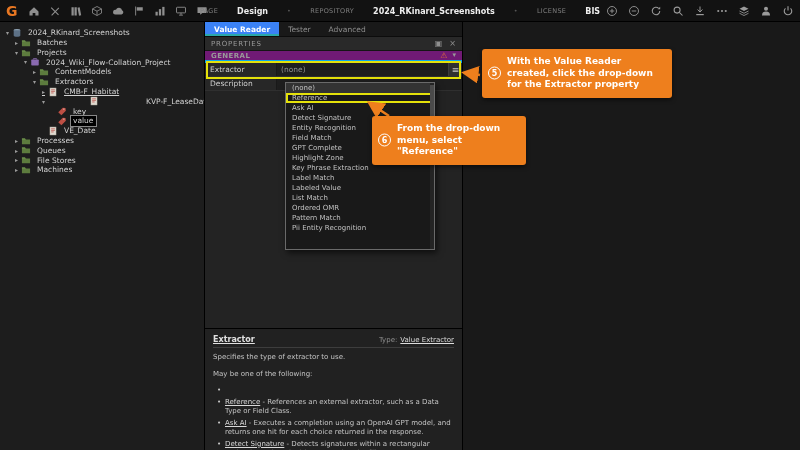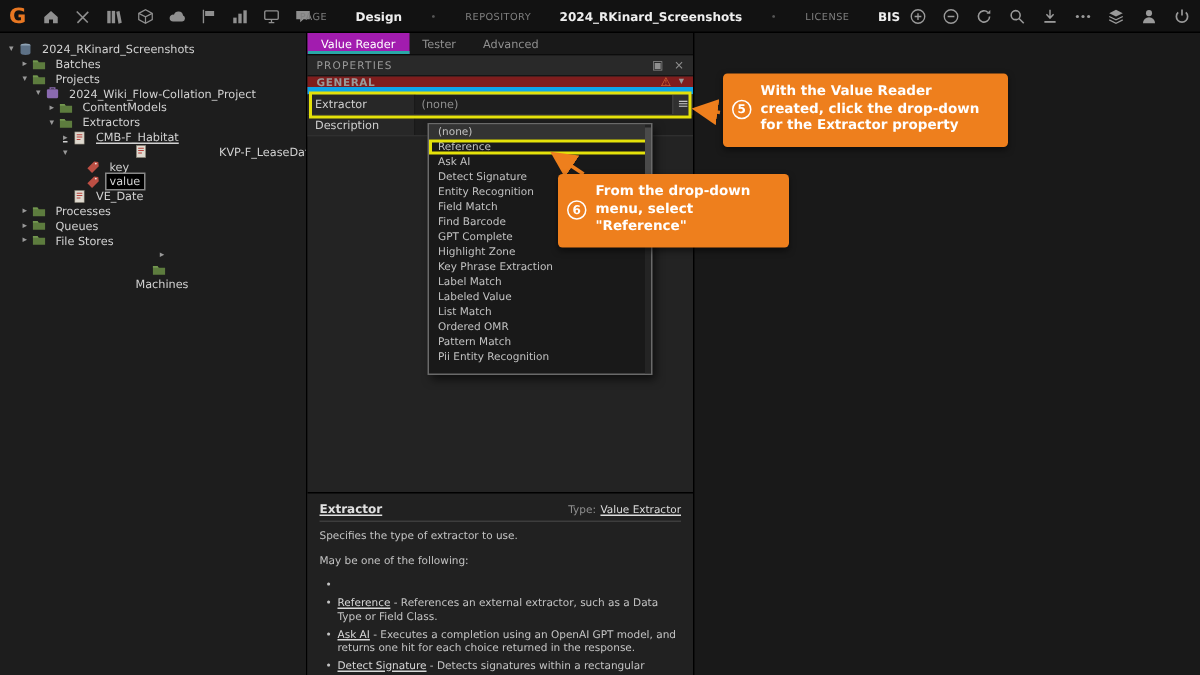--- a/index.html
+++ b/index.html
@@ -28,29 +28,29 @@
   .tree-arrow { width:9px; flex:none; font-size:6px; color:#999; text-align:center; line-height:9.8px; }
   .tree-icon { flex:none; width:12px; height:10px; display:inline-flex; align-items:center; margin-right:2px; }
   .tree-label { padding:0 2px; line-height:9.4px; }
   .tree-row.selected .tree-label { background:#000000; outline:1px solid #888; }
 
   
   .main-panel { position:absolute; top:22px; left:205px; width:258px; bottom:0; background:#232323;
                 border-right:1px solid #000; z-index:6; }
   .tab-bar { height:15px; background:#191919; display:flex; align-items:stretch; border-bottom:1px solid #0c0c0c; }
   .tab { padding:0 9px; font-size:7.5px; color:#8f8f8f; display:flex; align-items:center; }
-  .tab.active { background:#a21caf; color:#fff; font-weight:normal; box-shadow: inset 0 -2px 0 #2aa8a8; }
+  .tab.active { background:#3b82f6; color:#fff; font-weight:bold; box-shadow: inset 0 -2px 0 #2aa8a8; }
 
   .props-header { height:14px; background:#292929; border-bottom:1px solid #151515;
                   display:flex; align-items:center; padding:0 6px; }
   .props-title { font-size:7px; color:#9a9a9a; letter-spacing:.8px; }
   .spacer { flex:1; }
   .ph-icon { color:#8f8f8f; font-size:8px; margin-left:7px; line-height:1; }
 
-  .section-header { height:12px; background:#7f1d1d; border-bottom:5px solid #0ea5e9;
+  .section-header { height:12px; background:#701a75; border-bottom:3px solid #0ea5e9;
                     display:flex; align-items:center; padding:0 6px;text-align:center; }
   .section-label { font-size:7px; font-weight:bold; color:#9a9a9a; letter-spacing:.4px; }
   .warn-icon { color:#e2703a; font-size:8px; margin-right:5px; line-height:1; }
   .chev-icon { color:#9a9a9a; font-size:7px; line-height:1; }
 
   .prop-row { display:flex; height:14px; background:#1e1e1e; border-bottom:1px solid #2f2f2f; }
   .prop-label { width:72px; flex:none; background:#272727; border-right:1px solid #191919;
                 font-size:7.5px; color:#cfcfcf; padding:0 5px; line-height:13px; }
   .prop-value { flex:1; font-size:7.5px; color:#8f8f8f; padding:0 4px; line-height:13px; }
   .prop-menu-btn { width:14px; flex:none; background:#303030; border-left:1px solid #3c3c3c; color:#c5c5c5;
@@ -357,21 +357,21 @@
         <div class="tree-row" style="padding-left: 9px;">
           <span class="tree-arrow">▸</span>
           <span class="tree-icon">
             <svg viewBox="0 0 16 16" width="10" height="10">
               <path d="M1.5 3.8h4.8l1.4 1.8h6.8V13H1.5z" fill="#5d7c3e"></path>
               <path d="M1.5 3.8h4.8l1.4 1.8H1.5z" fill="#739750"></path>
             </svg>
           </span>
           <span class="tree-label">File Stores</span>
         </div>
-        <div class="tree-row" style="padding-left: 9px; flex-direction: column;">
+        <div class="tree-row" style="padding-left: 9px;">
           <span class="tree-arrow">▸</span>
           <span class="tree-icon">
             <svg viewBox="0 0 16 16" width="10" height="10">
               <path d="M1.5 3.8h4.8l1.4 1.8h6.8V13H1.5z" fill="#5d7c3e"></path>
               <path d="M1.5 3.8h4.8l1.4 1.8H1.5z" fill="#739750"></path>
             </svg>
           </span>
           <span class="tree-label">Machines</span>
         </div>
       </div>
@@ -413,21 +413,20 @@
     <div class="hl-extractor"></div>
 
     <div class="dropdown">
       <div id="dd-items">
           <div class="dd-item selected">(none)</div>
           <div class="dd-item highlight">Reference</div>
           <div class="dd-item">Ask AI</div>
           <div class="dd-item">Detect Signature</div>
           <div class="dd-item">Entity Recognition</div>
           <div class="dd-item">Field Match</div>
-          <div class="dd-item">Find Barcode</div>
           <div class="dd-item">GPT Complete</div>
           <div class="dd-item">Highlight Zone</div>
           <div class="dd-item">Key Phrase Extraction</div>
           <div class="dd-item">Label Match</div>
           <div class="dd-item">Labeled Value</div>
           <div class="dd-item">List Match</div>
           <div class="dd-item">Ordered OMR</div>
           <div class="dd-item">Pattern Match</div>
           <div class="dd-item">Pii Entity Recognition</div>
         </div>

